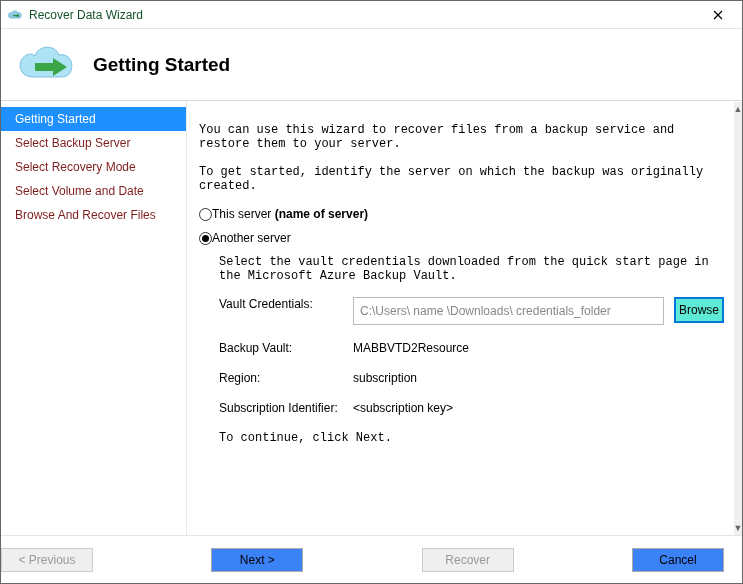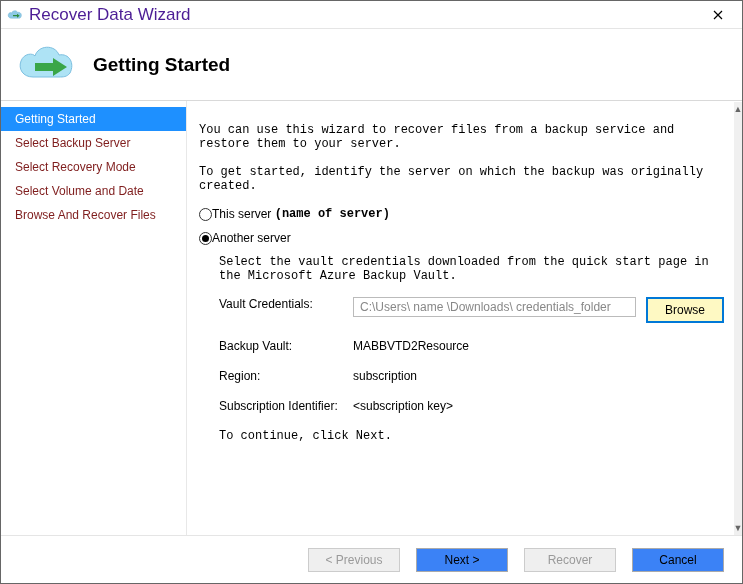--- a/index.html
+++ b/index.html
@@ -24,21 +24,21 @@
     display: flex;
     align-items: center;
     padding: 0 4px 0 6px;
     border-bottom: 1px solid #e5e5e5;
   }
   .titlebar .app-icon {
     width: 16px; height: 16px;
     margin-right: 6px;
     display: flex; align-items: center; justify-content: center;
   }
-  .titlebar .title { flex: 1; font-size: 17px; color: #4c1d95; }
+  .titlebar .title { flex: 1; font-size: 12px; color: #14532d; }
   .titlebar .close {
     width: 40px; height: 28px;
     display: flex; align-items: center; justify-content: center;
     font-size: 14px; color: #000;
   }
   .header {
     height: 72px;
     border-bottom: 1px solid #d9d9d9;
     display: flex;
     align-items: center;
@@ -79,44 +79,44 @@
     margin-bottom: 10px; margin-left: 0;
   }
   .radio {
     width: 13px; height: 13px; border: 1px solid #333; border-radius: 50%;
     display: inline-flex; align-items: center; justify-content: center;
     background: #fff;
   }
   .radio.selected::after {
     content: ""; width: 7px; height: 7px; background: #000; border-radius: 50%;
   }
-  .bold { font-weight: 700; font-family: Liberation Mono, monospace; }
+  .bold { font-weight: 700; }
   .indent { margin-left: 20px; }
   .help-text { margin: 10px 0 22px 0; }
   .form-row {
     display: flex; align-items: flex-start; margin-bottom: 16px;
   }
   .form-row .label { width: 134px; flex-shrink: 0; }
   .vault-input {
-    flex: 1; height: 20px; border: 1px solid #bbb; background: #fff;
+    flex: 1; height: 28px; border: 1px solid #bbb; background: #fff;
     padding: 8px 6px; font-size: 12px; color: #888;
     font-family: inherit;
   }
   .browse-btn {
-    width: 78px; height: 26px; margin-left: 10px;
-    border: 2px solid #0078d7; background: #fef9c3;
+    width: 50px; height: 26px; margin-left: 10px;
+    border: 2px solid #0078d7; background: #5eead4;
     font-size: 12px; font-family: inherit;
     display: flex; align-items: center; justify-content: center;
   }
   .footer {
     height: 48px;
     border-top: 1px solid #e5e5e5;
     display: flex;
     align-items: center;
-    justify-content: flex-end;
+    justify-content: space-between;
     padding-right: 18px;
     gap: 16px;
     background: #fff;
   }
   .btn {
     width: 92px; height: 24px;
     border: 1px solid #aaa; background: #3b82f6;
     font-size: 12px; font-family: inherit;
     display: inline-flex; align-items: center; justify-content: center;
   }

